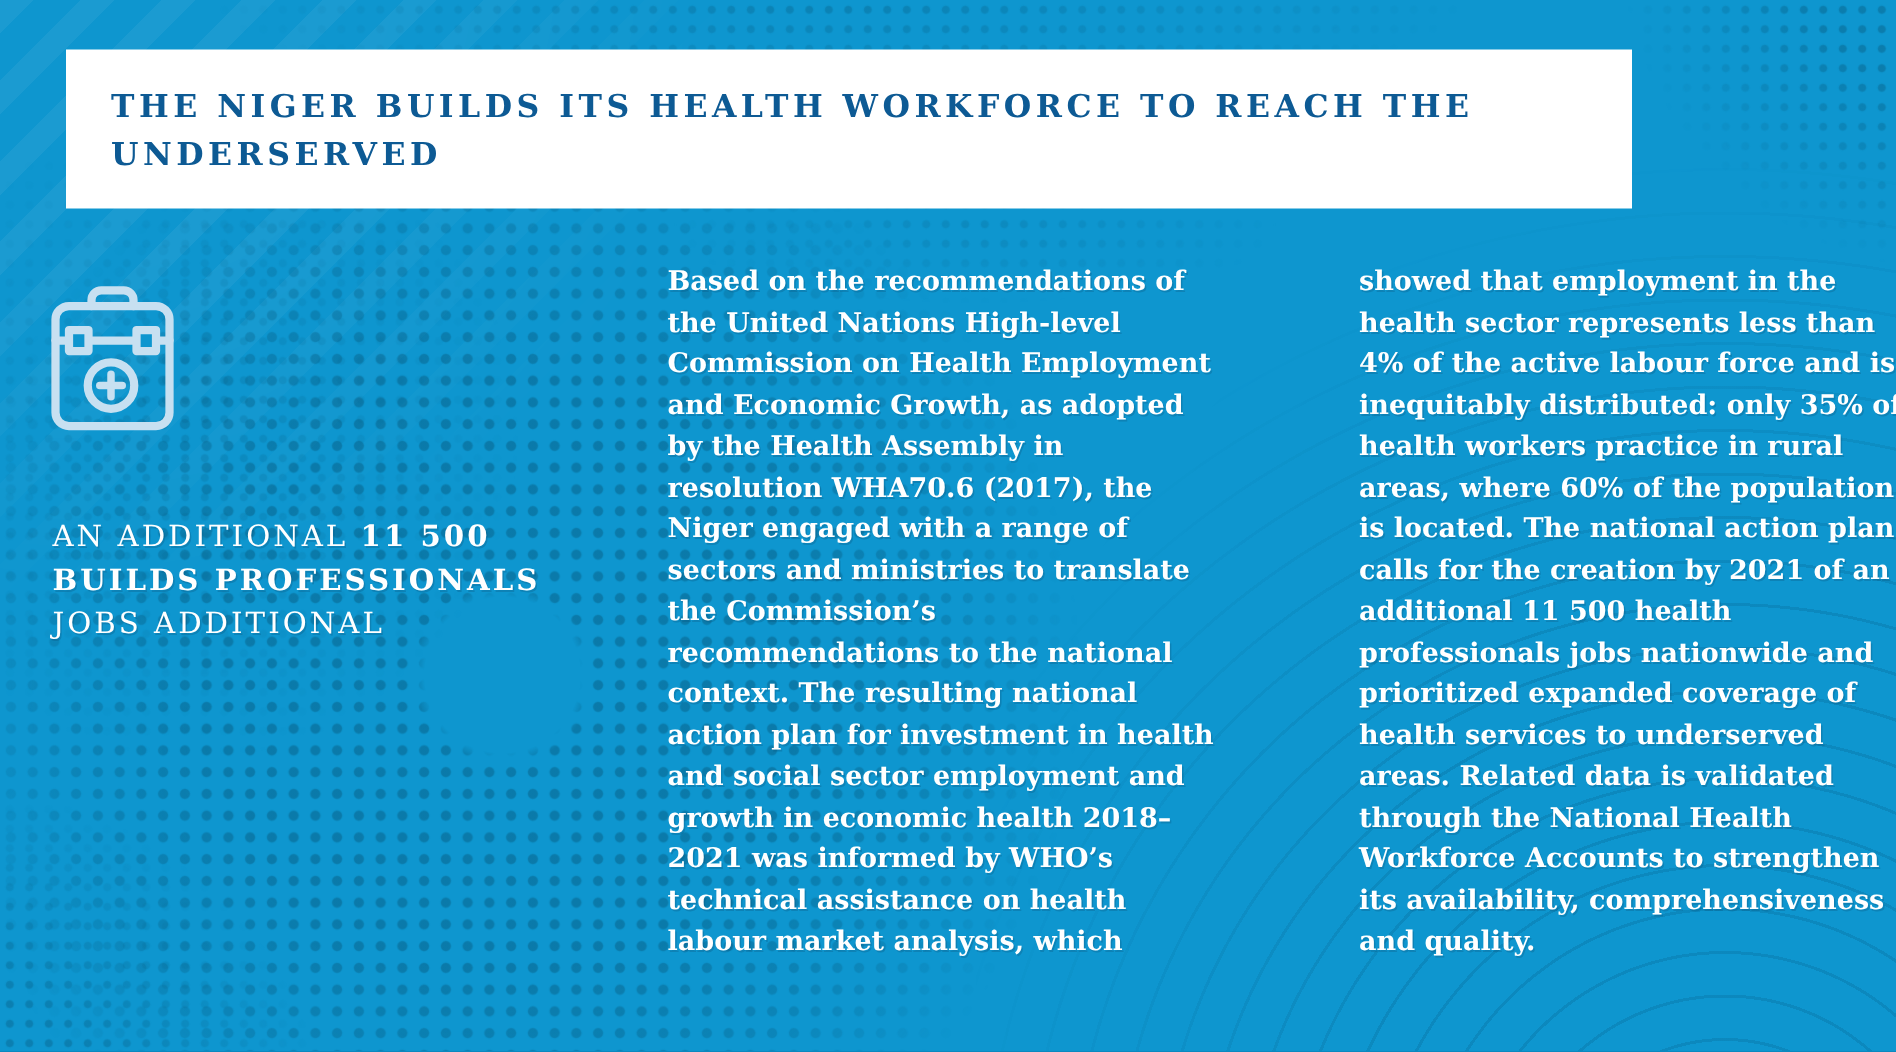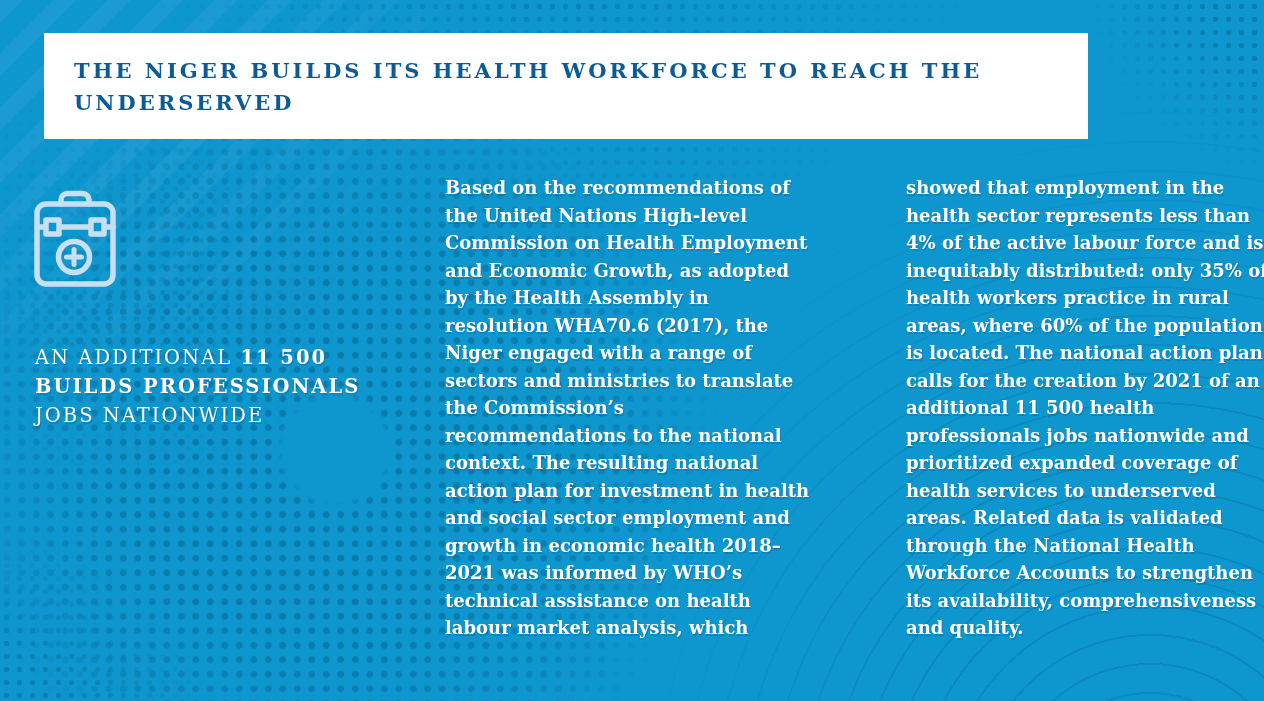--- a/index.html
+++ b/index.html
@@ -142,21 +142,21 @@
     <rect x="13" y="31" width="13" height="14" fill="#0e96cf"></rect>
     <rect x="58" y="31" width="13" height="14" fill="#0e96cf"></rect>
 
     <circle cx="41" cy="68" r="15.5"></circle>
     <path d="M41,60.5 v15 M33.5,68 h15" stroke-width="5"></path>
   </svg>
 
   <div class="highlight-label">
     <span class="reg">AN ADDITIONAL </span><span class="bold">11 500</span><br>
     <span class="bold">BUILDS PROFESSIONALS</span><br>
-    <span class="reg">JOBS NATIONWIDE</span>
+    <span class="reg">JOBS ADDITIONAL</span>
   </div>
 
   <div class="body-col col-1">
     <p>Based on the recommendations of the United Nations High-level Commission on Health Employment and Economic Growth, as adopted by the Health Assembly in resolution WHA70.6 (2017), the Niger engaged with a range of sectors and ministries to translate the Commission’s recommendations to the national context. The resulting national action plan for investment in health and social sector employment and growth in economic health 2018–2021 was informed by WHO’s technical assistance on health labour market analysis, which</p>
   </div>
   <div class="body-col col-2">
     <p>showed that employment in the health sector represents less than 4% of the active labour force and is inequitably distributed: only 35% of health workers practice in rural areas, where 60% of the population is located. The national action plan calls for the creation by 2021 of an additional 11 500 health professionals jobs nationwide and prioritized expanded coverage of health services to underserved areas. Related data is validated through the National Health Workforce Accounts to strengthen its availability, comprehensiveness and quality.</p>
   </div>
 
 </div>

